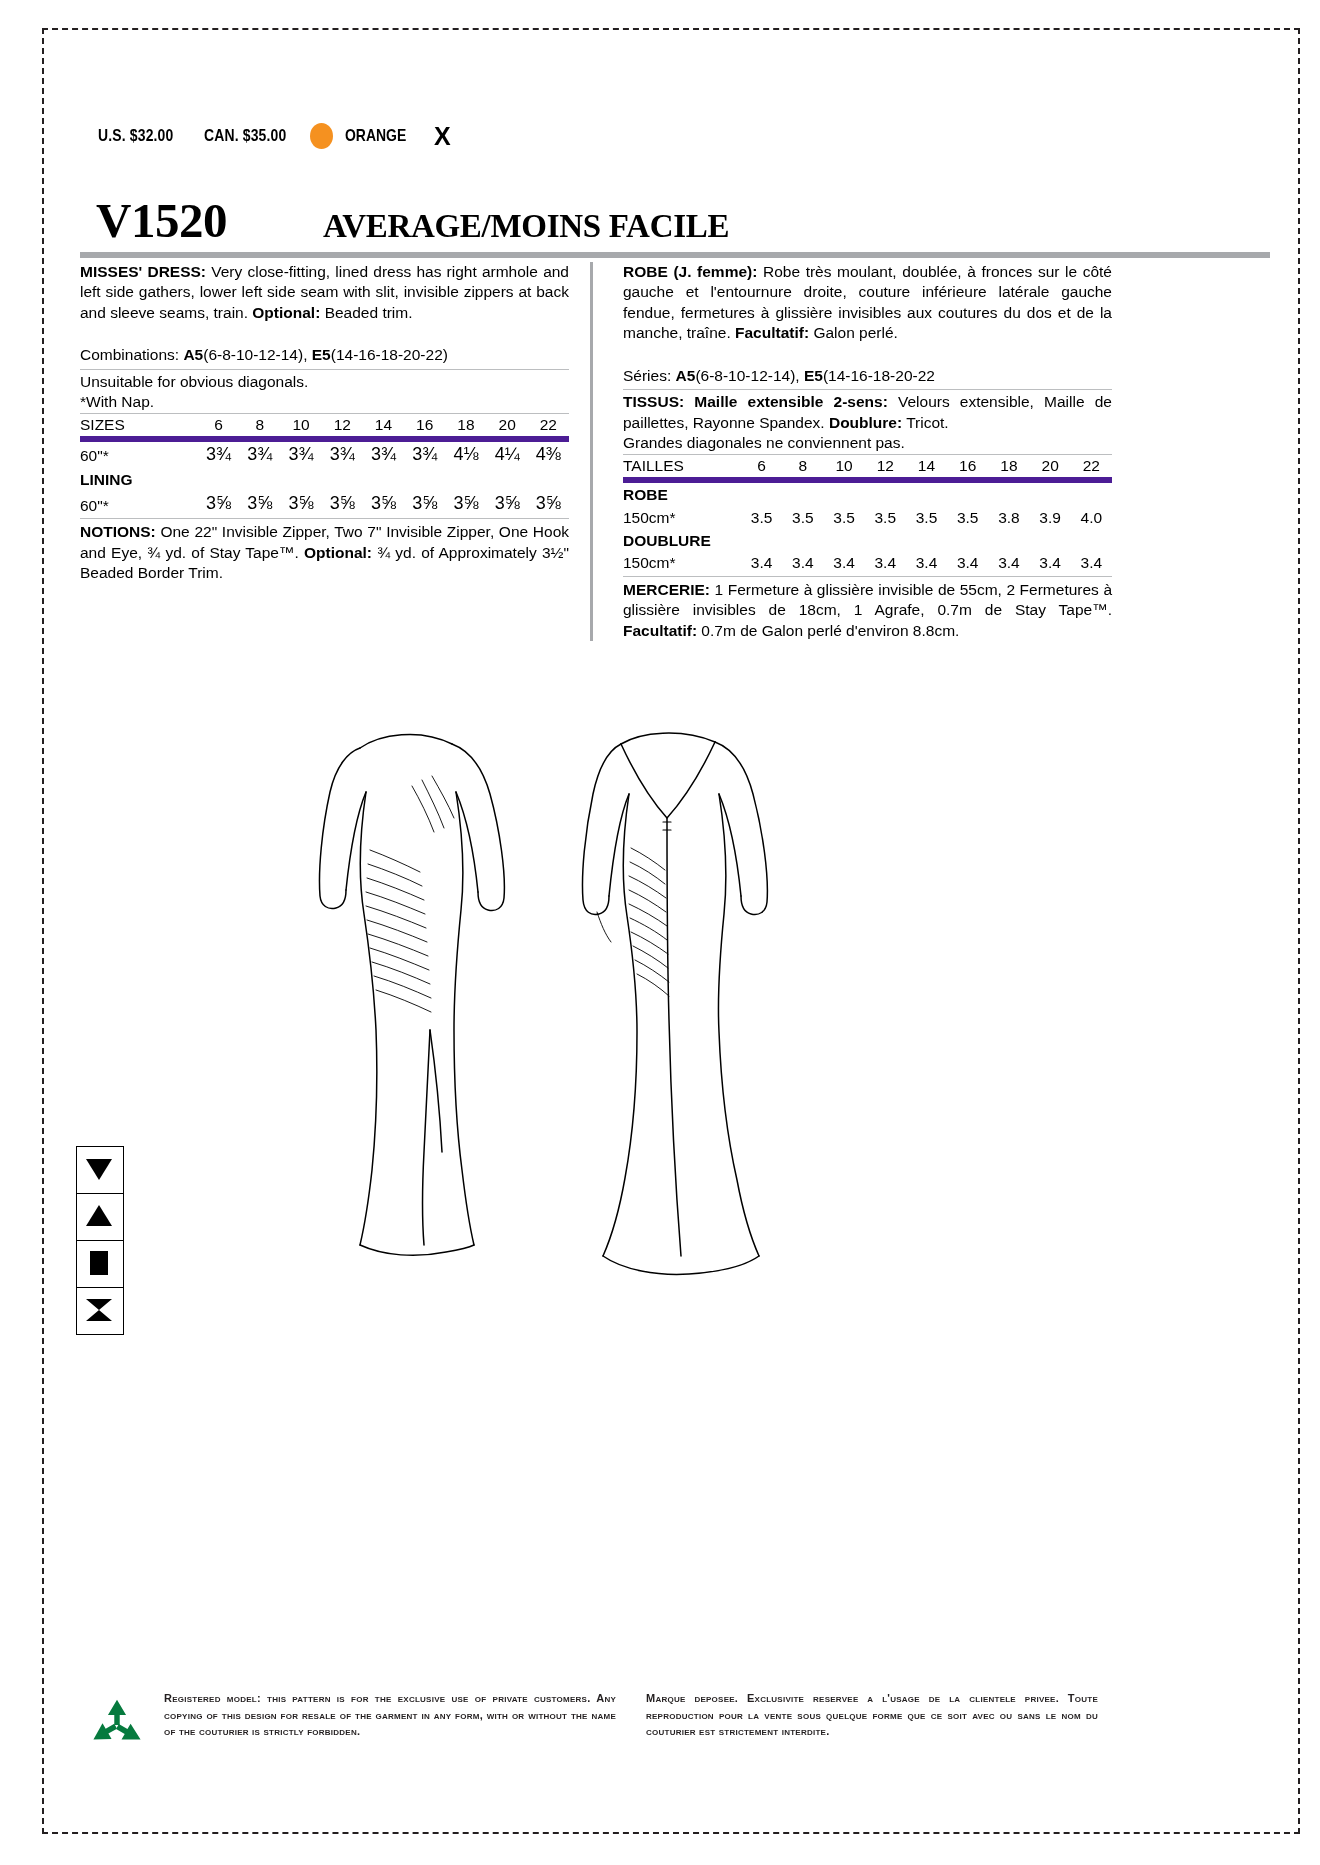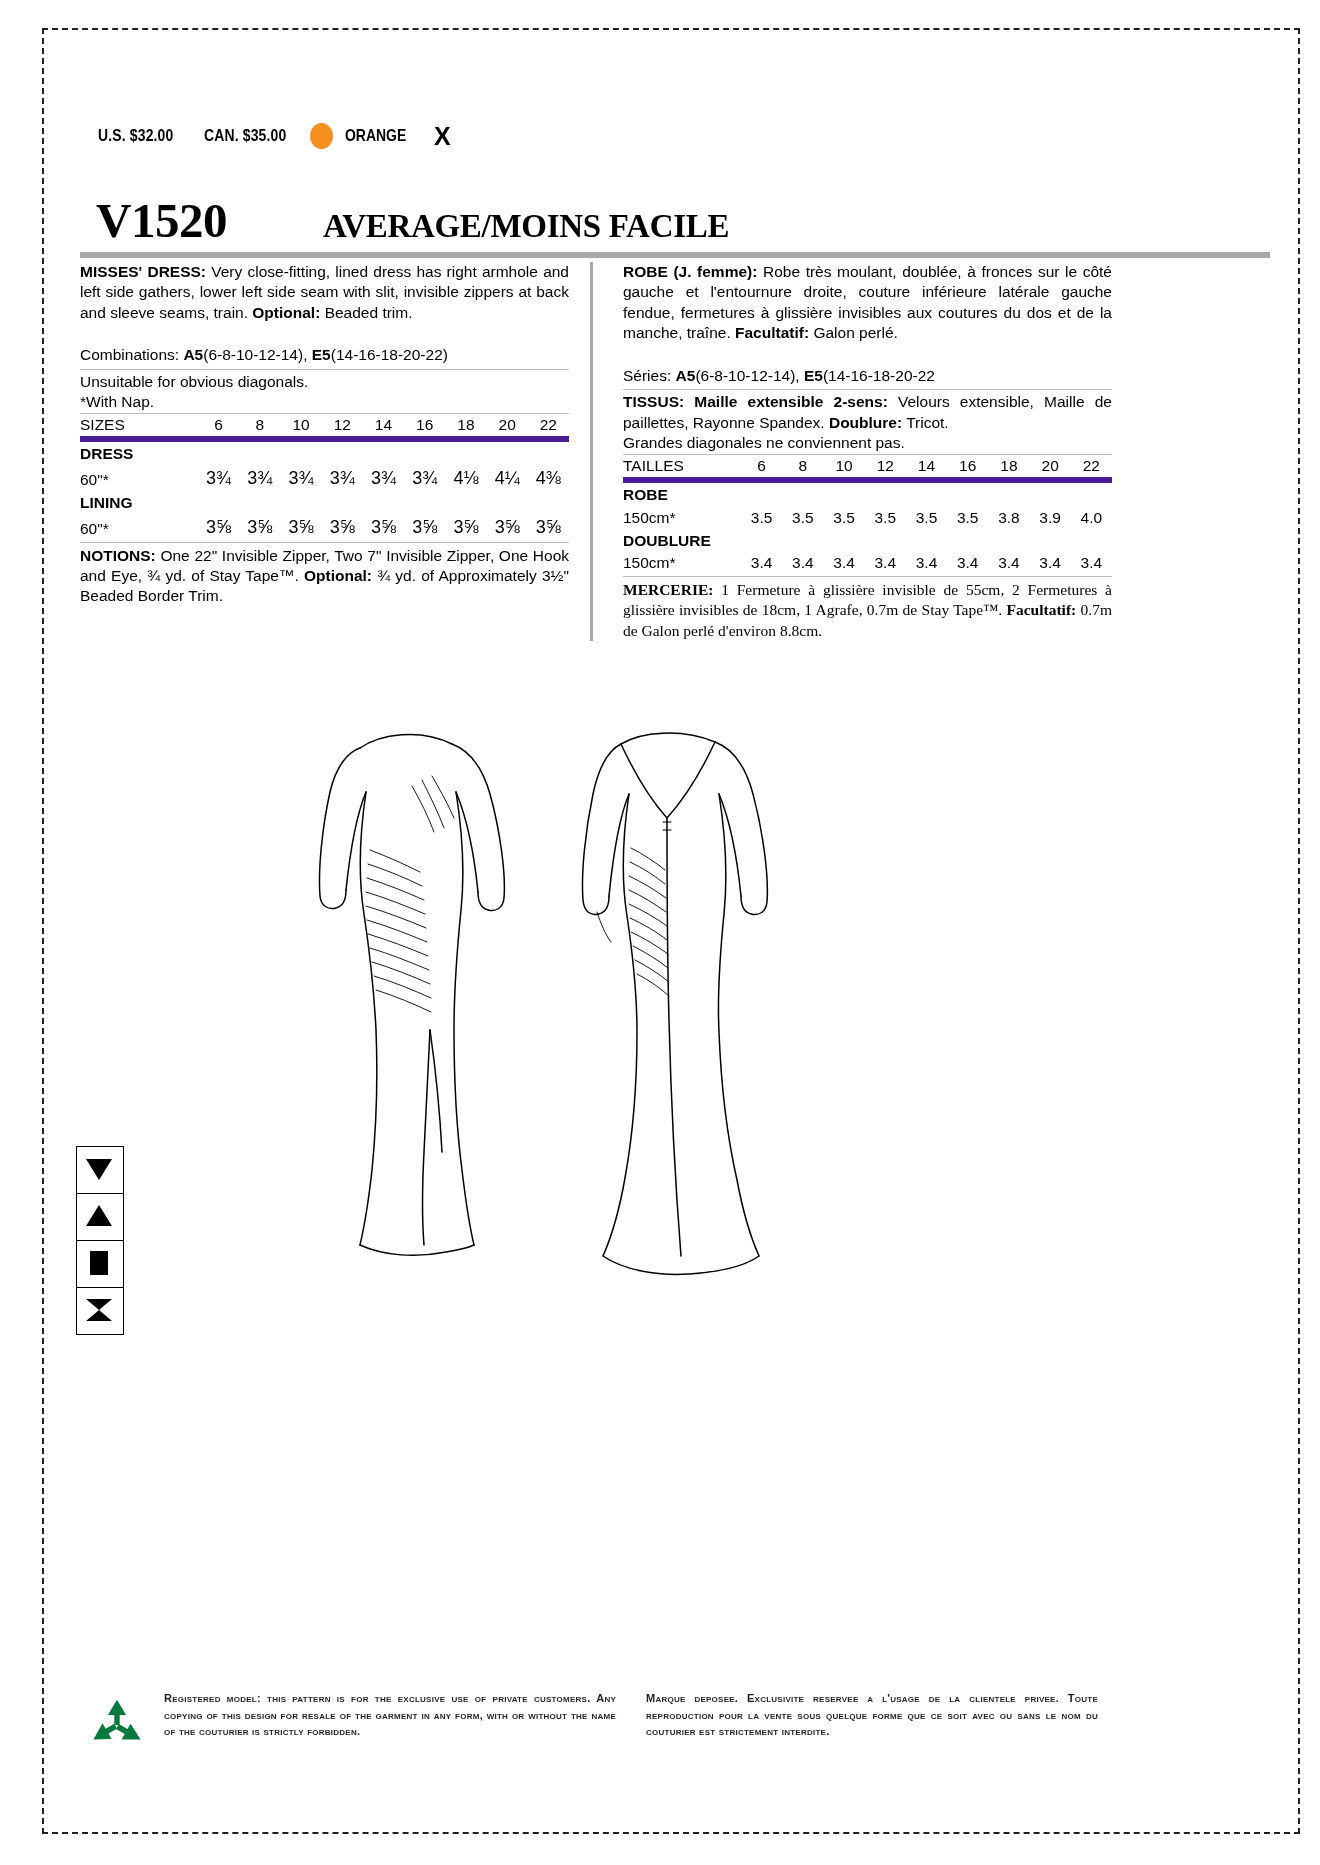--- a/index.html
+++ b/index.html
@@ -146,24 +146,20 @@
           <td class="val">6</td>
           <td class="val">8</td>
           <td class="val">10</td>
           <td class="val">12</td>
           <td class="val">14</td>
           <td class="val">16</td>
           <td class="val">18</td>
           <td class="val">20</td>
           <td class="val">22</td>
         </tr>
-        <tr class="grp">
-          <td class="lbl">DRESS</td>
-          <td colspan="9"></td>
-        </tr>
         <tr>
           <td class="lbl">60"*</td>
           <td class="val frac">3¾</td>
           <td class="val frac">3¾</td>
           <td class="val frac">3¾</td>
           <td class="val frac">3¾</td>
           <td class="val frac">3¾</td>
           <td class="val frac">3¾</td>
           <td class="val frac">4⅛</td>
           <td class="val frac">4¼</td>
@@ -253,21 +249,21 @@
           <td class="val">3.4</td>
           <td class="val">3.4</td>
           <td class="val">3.4</td>
           <td class="val">3.4</td>
           <td class="val">3.4</td>
           <td class="val">3.4</td>
         </tr>
       </tbody>
         </table>
 
-      <p class="block" style="margin-top:3px;font-family:Liberation Serif, serif;">
+      <p class="block" style="margin-top:3px;">
         <b>MERCERIE:</b><span> 1 Fermeture à glissière invisible de 55cm, 2 Fermetures à glissière invisibles de 18cm, 1 Agrafe, 0.7m de Stay Tape™. </span><b>Facultatif:</b><span> 0.7m de Galon perlé d'environ 8.8cm.</span>
       </p>
     </div>
   </div>
 
   <div class="symbols">
     <div class="sym">
       <svg width="44" height="44" viewBox="0 0 44 44">
           <polygon points="9,12 35,12 22,33" fill="#000"></polygon>
         </svg>

